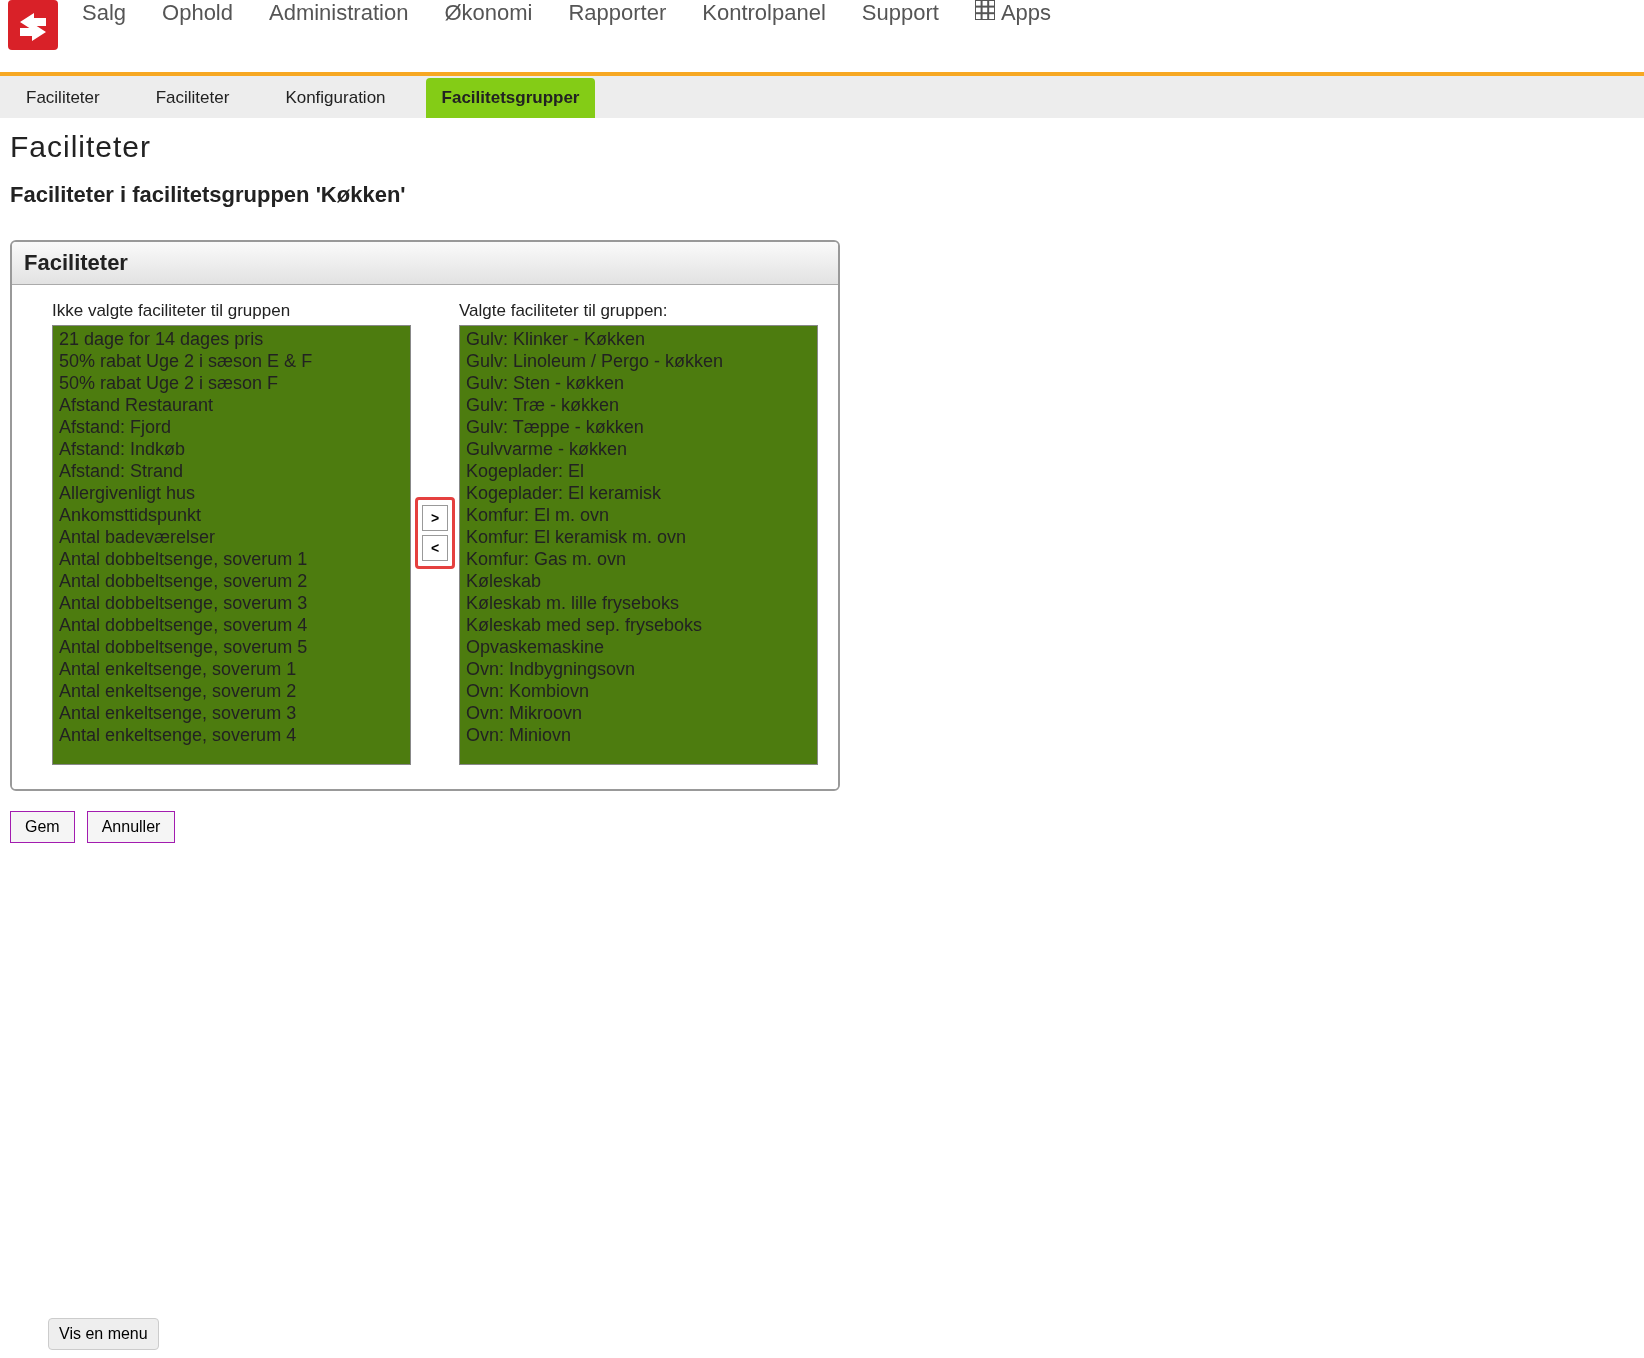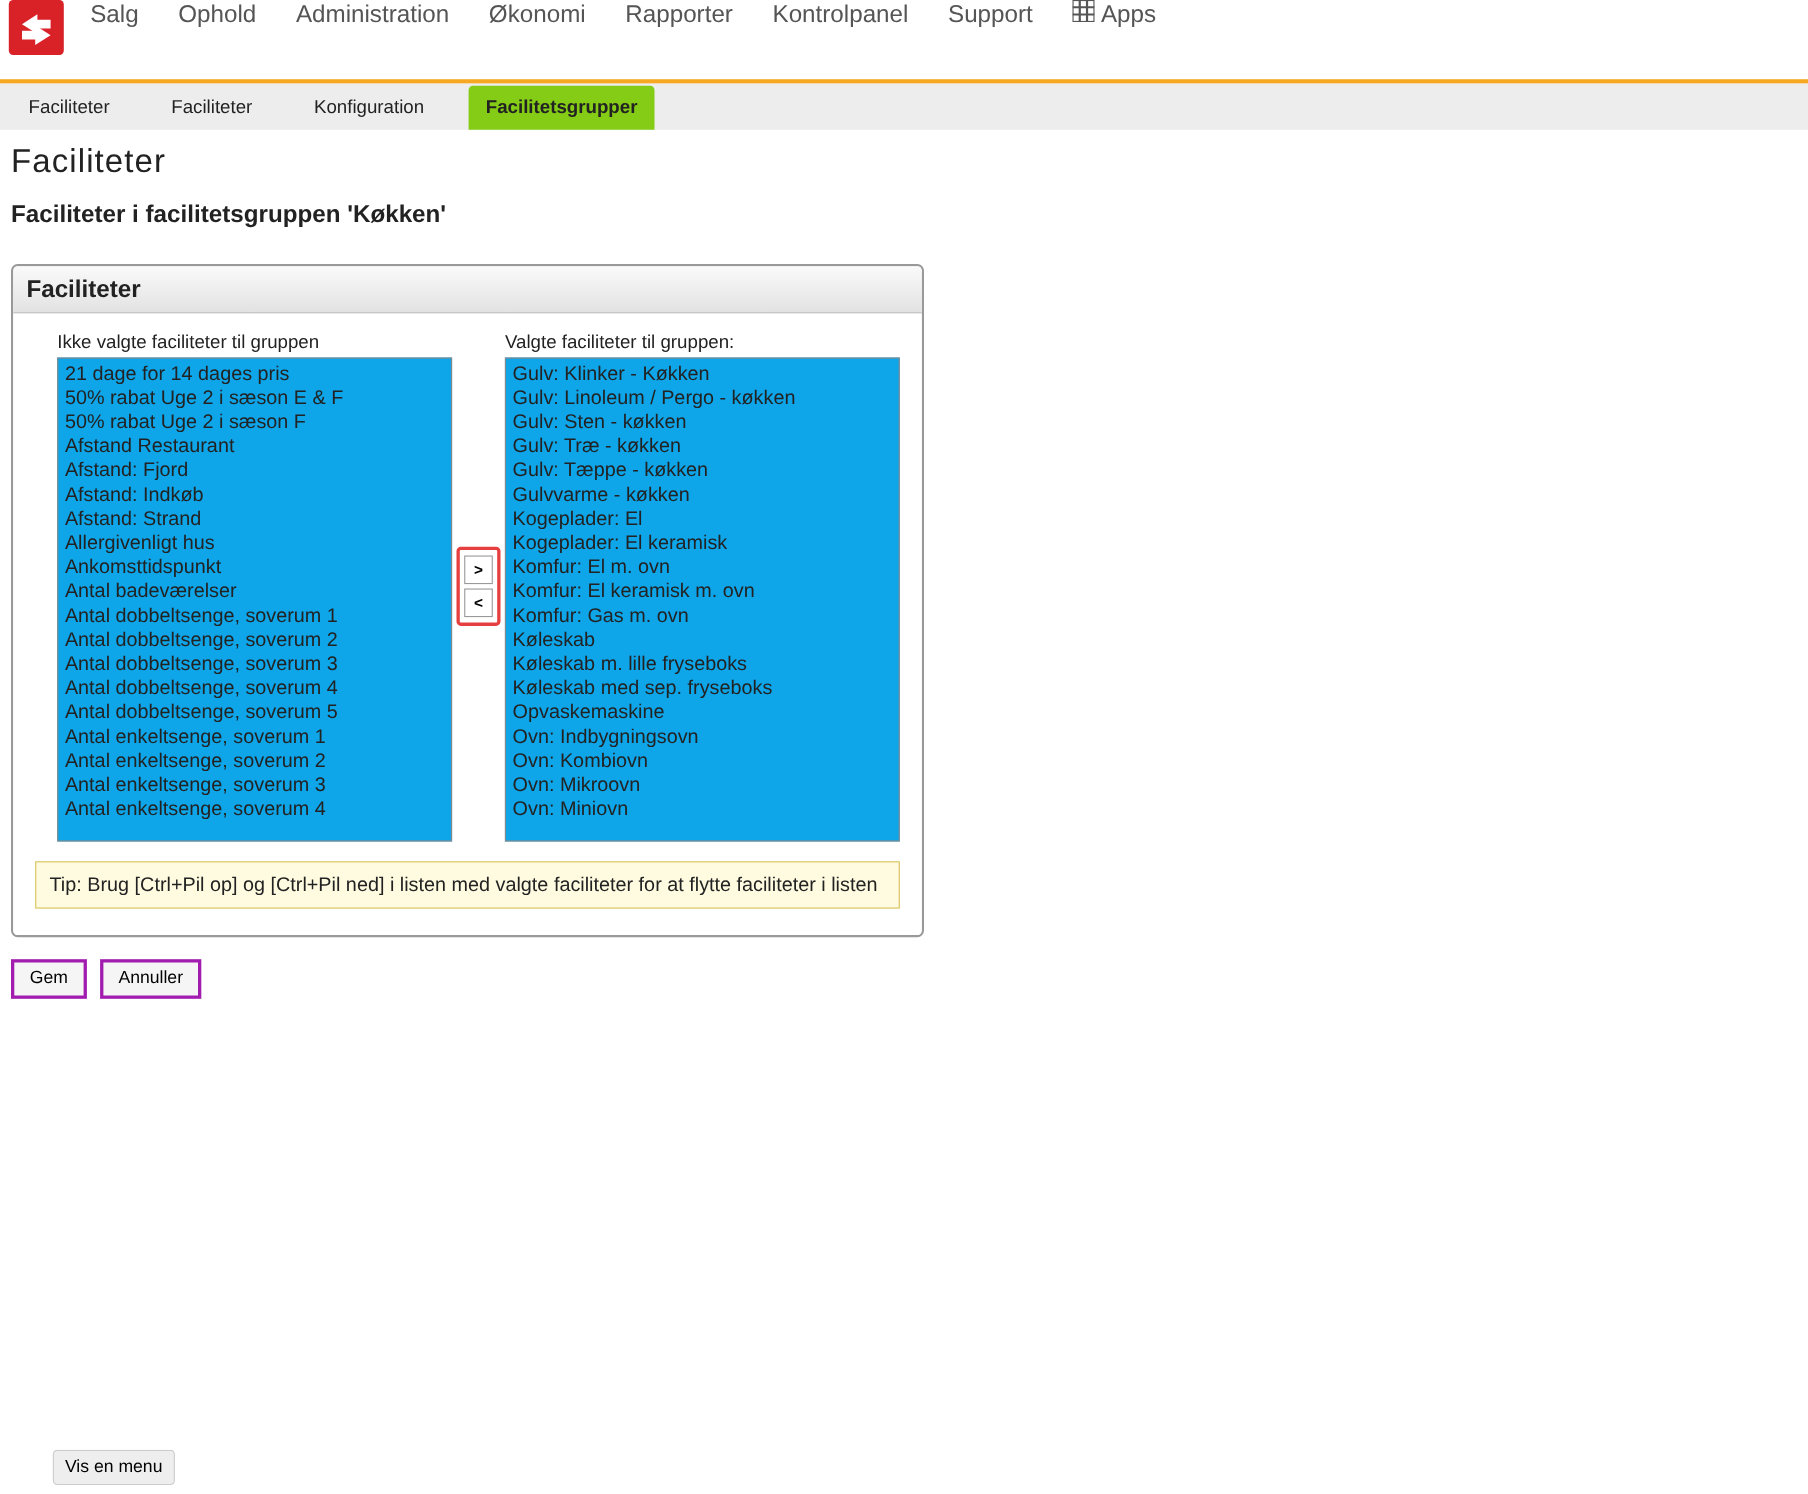--- a/index.html
+++ b/index.html
@@ -113,21 +113,21 @@
       flex-direction: column;
     }
     .col-label {
       font-size: 17px;
       margin-bottom: 4px;
     }
     .listbox {
       border: 1px solid #888;
       height: 440px;
       overflow-y: auto;
-      background: #0ea5e9;
+      background: #4d7c0f;
       padding: 2px 0;
     }
     .listbox .item {
       padding: 0px 6px;
       font-size: 18px;
       line-height: 22px;
       cursor: pointer;
       white-space: nowrap;
       user-select: none;
     }
@@ -168,21 +168,21 @@
       font-size: 18px;
     }
     .footer-buttons {
       margin-top: 20px;
       display: flex;
       gap: 12px;
     }
     .btn {
       padding: 6px 14px;
       background: #f5f5f5;
-      border: 3px solid #a21caf;
+      border: 1px solid #a21caf;
       border-radius: 0;
       cursor: pointer;
       font-size: 16px;
     }
     .bottom-menu {
       position: fixed;
       bottom: 8px;
       left: 8px;
       padding-left: 40px;
     }
@@ -295,21 +295,20 @@
               <div class="item">Køleskab m. lille fryseboks</div>
               <div class="item">Køleskab med sep. fryseboks</div>
               <div class="item">Opvaskemaskine</div>
               <div class="item">Ovn: Indbygningsovn</div>
               <div class="item">Ovn: Kombiovn</div>
               <div class="item">Ovn: Mikroovn</div>
               <div class="item">Ovn: Miniovn</div>
             </div>
         </div>
       </div>
-      <div class="tip-box">Tip: Brug [Ctrl+Pil op] og [Ctrl+Pil ned] i listen med valgte faciliteter for at flytte faciliteter i listen</div>
     </div>
   </div>
 
   <div class="footer-buttons">
     <button class="btn">Gem</button>
     <button class="btn">Annuller</button>
   </div>
 </div>
 
 <div class="bottom-menu">

